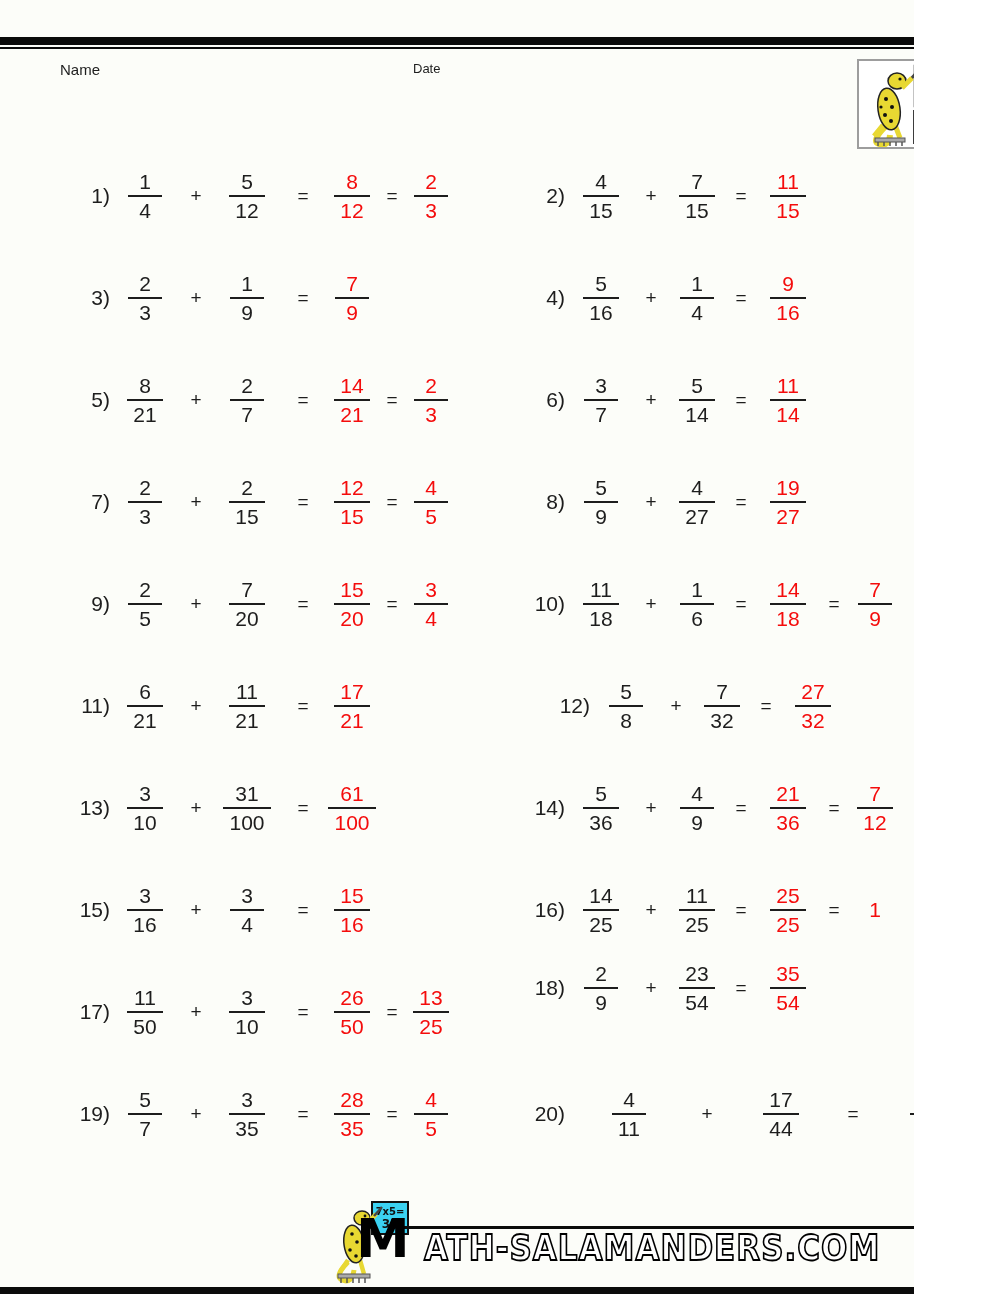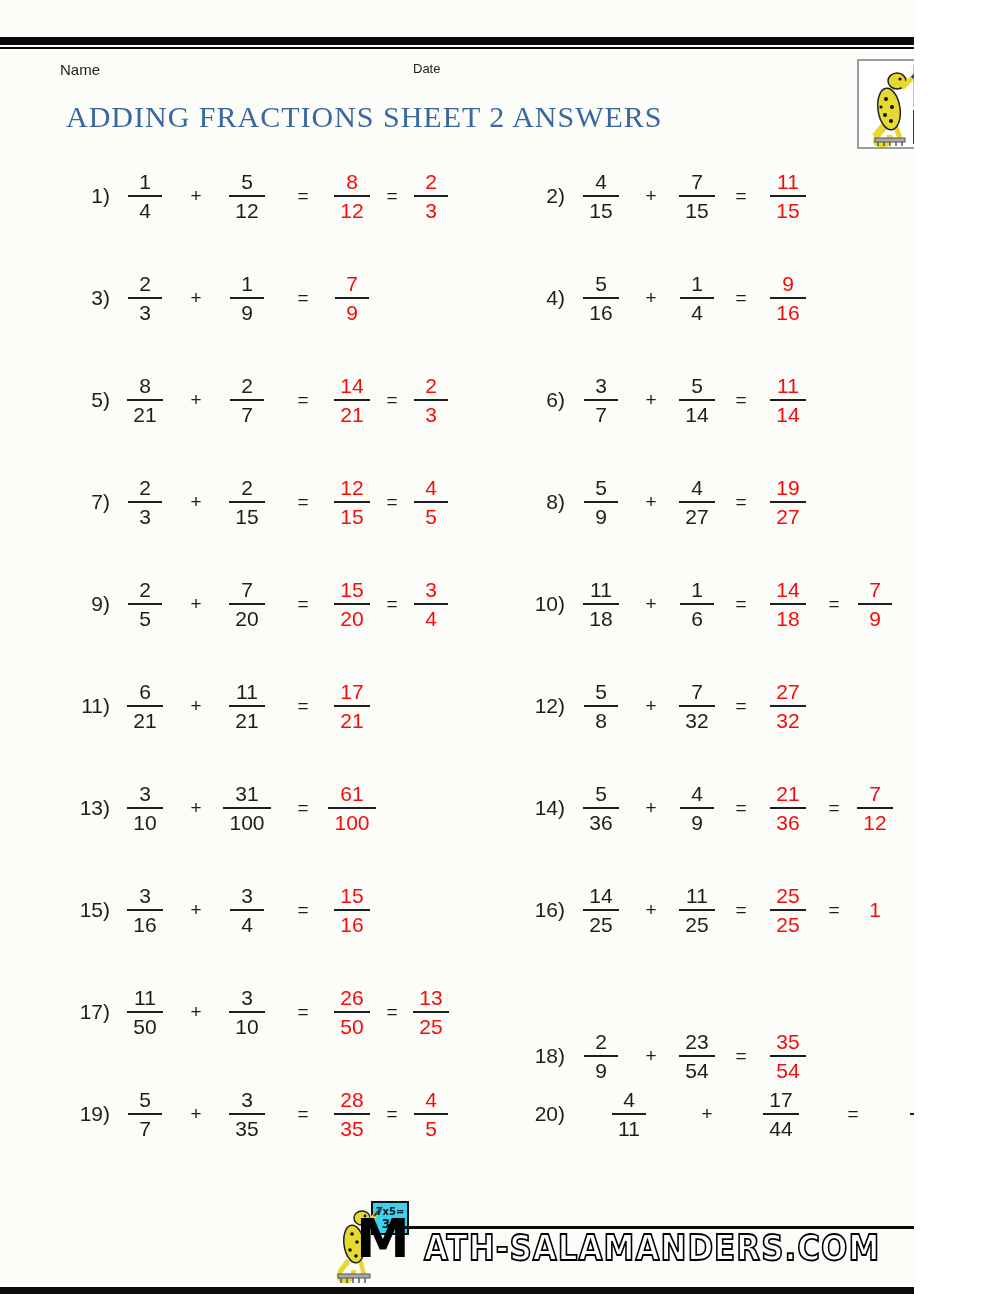--- a/index.html
+++ b/index.html
@@ -48,21 +48,20 @@
 <body>
 
 <div class="page">
 
   <div class="topbar"></div>
   <div class="topbar-thin"></div>
 
   <span class="name-label">Name</span>
   <span class="date-label">Date</span>
 
-  <h1 class="title">ADDING FRACTIONS SHEET 2 ANSWERS</h1>
 
   <div class="badge">
     <svg width="118" height="86" viewBox="0 0 118 86">
 
       <text x="50" y="83" font-family="DejaVu Sans, sans-serif" font-size="46" font-weight="900" fill="#000">M</text>
 
       <rect x="56" y="5" width="42" height="40" fill="#b9ecf7" stroke="#111" stroke-width="2.5"></rect>
       <text x="77" y="37" text-anchor="middle" font-family="DejaVu Sans, sans-serif" font-size="30" font-weight="bold" fill="#111">5</text>
 
       <path d="M50,20 L60,9" stroke="#444" stroke-width="3"></path>
@@ -481,21 +480,21 @@
           <div class="op">=</div>
         </div>
         <div class="slot s-ans">
           <div class="frac red">
             <div class="fn">17</div>
             <div class="bar"></div>
             <div class="fd">21</div>
           </div>
         </div>
       </div>
-      <div class="problem R" style="top: 510px; left: 520px; text-align: right;">
+      <div class="problem R" style="top: 510px; left: 545px; text-align: right;">
         <div class="slot s-num">
           <div class="p-num">12)</div>
         </div>
         <div class="slot s-f1">
           <div class="frac">
             <div class="fn">5</div>
             <div class="bar"></div>
             <div class="fd">8</div>
           </div>
         </div>
@@ -699,21 +698,21 @@
           <div class="op">=</div>
         </div>
         <div class="slot s-simp">
           <div class="frac red">
             <div class="fn">13</div>
             <div class="bar"></div>
             <div class="fd">25</div>
           </div>
         </div>
       </div>
-      <div class="problem R" style="top: 860px; left: 520px;">
+      <div class="problem R" style="top: 792px; left: 520px;">
         <div class="slot s-num">
           <div class="p-num">18)</div>
         </div>
         <div class="slot s-f1">
           <div class="frac">
             <div class="fn">2</div>
             <div class="bar"></div>
             <div class="fd">9</div>
           </div>
         </div>

